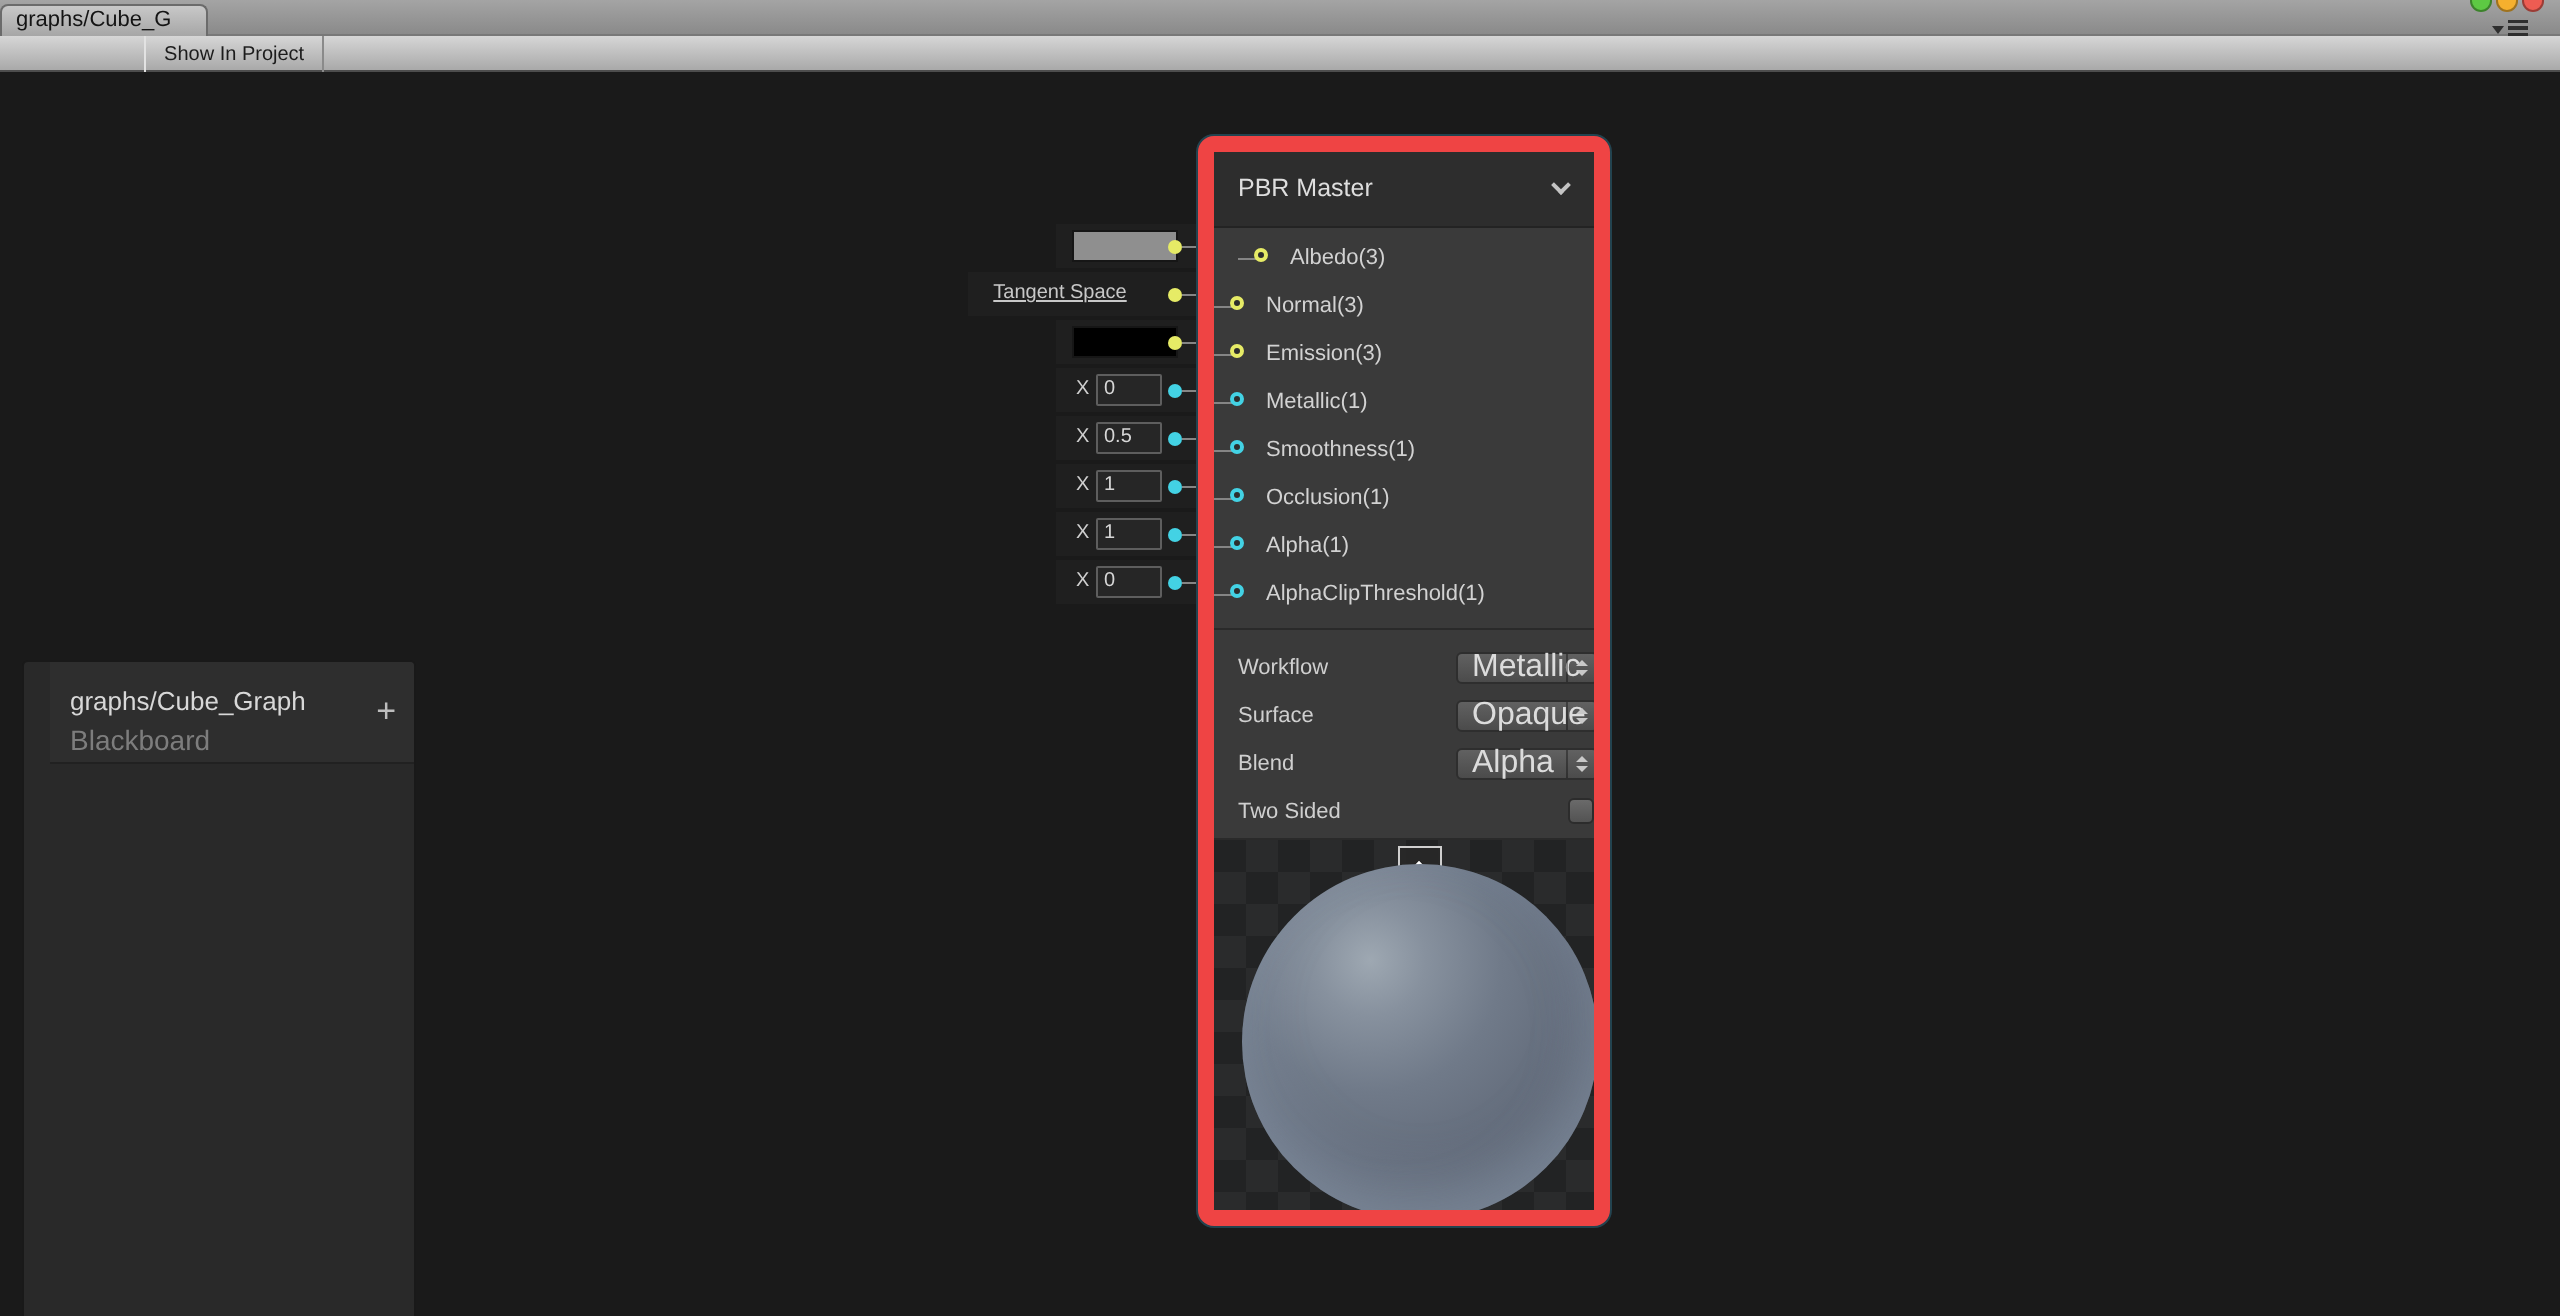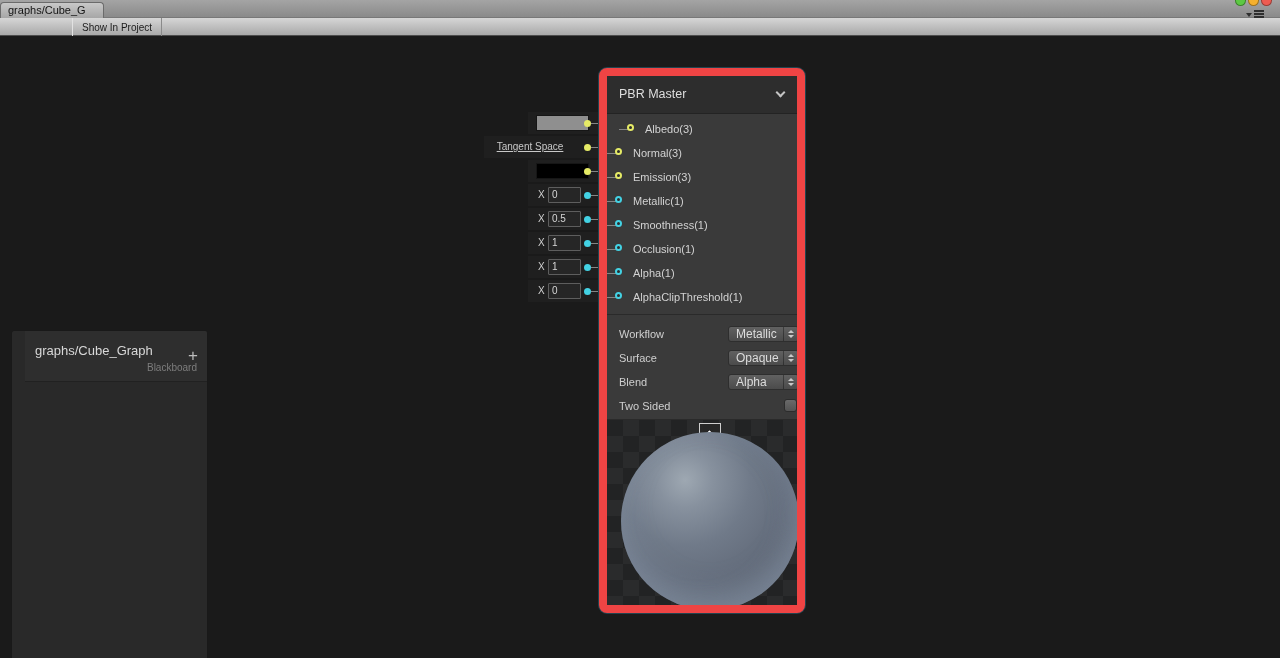--- a/index.html
+++ b/index.html
@@ -38,21 +38,21 @@
     background-size:32px 32px; background-position:0 0,16px 16px; }
   .sphere { position:absolute; border-radius:50%;
     background:radial-gradient(circle at 36% 27%, #9ea8b2 0%, #87919e 16%, #707a89 38%, #656e7d 58%, #5d6573 78%, #626b79 88%, #73808e 96%, #7f8b9a 100%);
     box-shadow: inset 0 -16px 28px rgba(155,170,190,.38), inset -10px -6px 24px rgba(130,145,165,.18); }
 
   
   .blackboard { position:absolute; left:11px; top:294px; width:197px; height:364px;
                 background:#292929; border:1px solid #191919; border-radius:3px; overflow:hidden; }
   .bb-header { position:relative; height:51px; background:#2e2e2e; border-bottom:1px solid #212121; padding:12px 10px 0 10px;margin-left:13px; }
   .bb-title { font-size:13px; color:#d8d8d8; }
-  .bb-sub { font-size:10px; color:#7d7d7d; margin-top:4px;text-align:right; }
+  .bb-sub { font-size:14px; color:#7d7d7d; margin-top:4px; }
   .bb-add { position:absolute; right:9px; top:16px; font-size:17px; color:#bdbdbd; cursor:pointer; line-height:17px; }
 
   
   .node { position:absolute; left:599px; top:32px; width:206px; height:545px;
           background:#3a3a3a; border:8px solid #ef4444; border-radius:8px; overflow:hidden;
           box-shadow:0 0 0 1px rgba(63,193,240,.25); }
   .node-header { position:absolute; left:0; top:0; right:0; height:38px; background:#2d2d2d;
                  border-bottom:1px solid #232323; }
   .node-title { position:absolute; left:12px; top:0; line-height:37px; font-size:12.5px; color:#dedede; }
   .chev-down { position:absolute; right:13px; top:13px; width:7px; height:7px;
@@ -60,21 +60,21 @@
   .port-row { position:absolute; left:0; width:100%; height:24px; }
   .port-row::before { content:""; position:absolute; left:0; top:11px; width:9px; height:1px; background:#858585; }
   .port-ring { position:absolute; left:8px; top:6px; width:7px; height:7px; border-radius:50%;
                border:2px solid #fff; background:#2d2d2d; }
   .port-label { position:absolute; left:26px; top:0; line-height:23px; font-size:11px; color:#d2d2d2; }
   .controls { position:absolute; left:0; top:238px; right:0; height:105px; border-top:1px solid #2a2a2a; }
   .ctrl-row { position:absolute; left:0; width:100%; height:24px; }
   .ctrl-label { position:absolute; left:12px; top:0; line-height:22px; font-size:11px; color:#cfcfcf; }
   .dropdown { position:absolute; left:121px; top:3px; width:71px; height:16px;
               background:linear-gradient(#616161,#4b4b4b); border:1px solid #2e2e2e; border-radius:3px; cursor:pointer; }
-  .dd-value { position:absolute; left:7px; top:0; line-height:14px; font-size:12px; color:#dcdcdc; }
+  .dd-value { position:absolute; left:7px; top:0; line-height:14px; font-size:16px; color:#dcdcdc; }
   .dd-arrows { position:absolute; right:0; top:0; bottom:0; width:15px; border-left:1px solid rgba(0,0,0,.35);
                display:flex; flex-direction:column; align-items:center; justify-content:center; gap:2px; }
   .tri-up { width:0; height:0; border-left:3px solid transparent; border-right:3px solid transparent; border-bottom:3.5px solid #c9c9c9; }
   .tri-down { width:0; height:0; border-left:3px solid transparent; border-right:3px solid transparent; border-top:3.5px solid #c9c9c9; }
   .checkbox { position:absolute; left:177px; top:4px; width:13px; height:13px;
               background:linear-gradient(#6a6a6a,#535353); border:1px solid #2c2c2c; border-radius:3px; cursor:pointer; }
   .node-preview { position:absolute; left:0; top:343px; right:0; height:200px; border-top:1px solid #2a2a2a; }
   .collapse-btn { position:absolute; left:92px; top:3px; width:22px; height:22px; background:rgba(40,40,40,.92);
                   border:1px solid #cfcfcf; cursor:pointer; }
   .chev-up { position:absolute; left:6px; top:8px; width:7px; height:7px;

